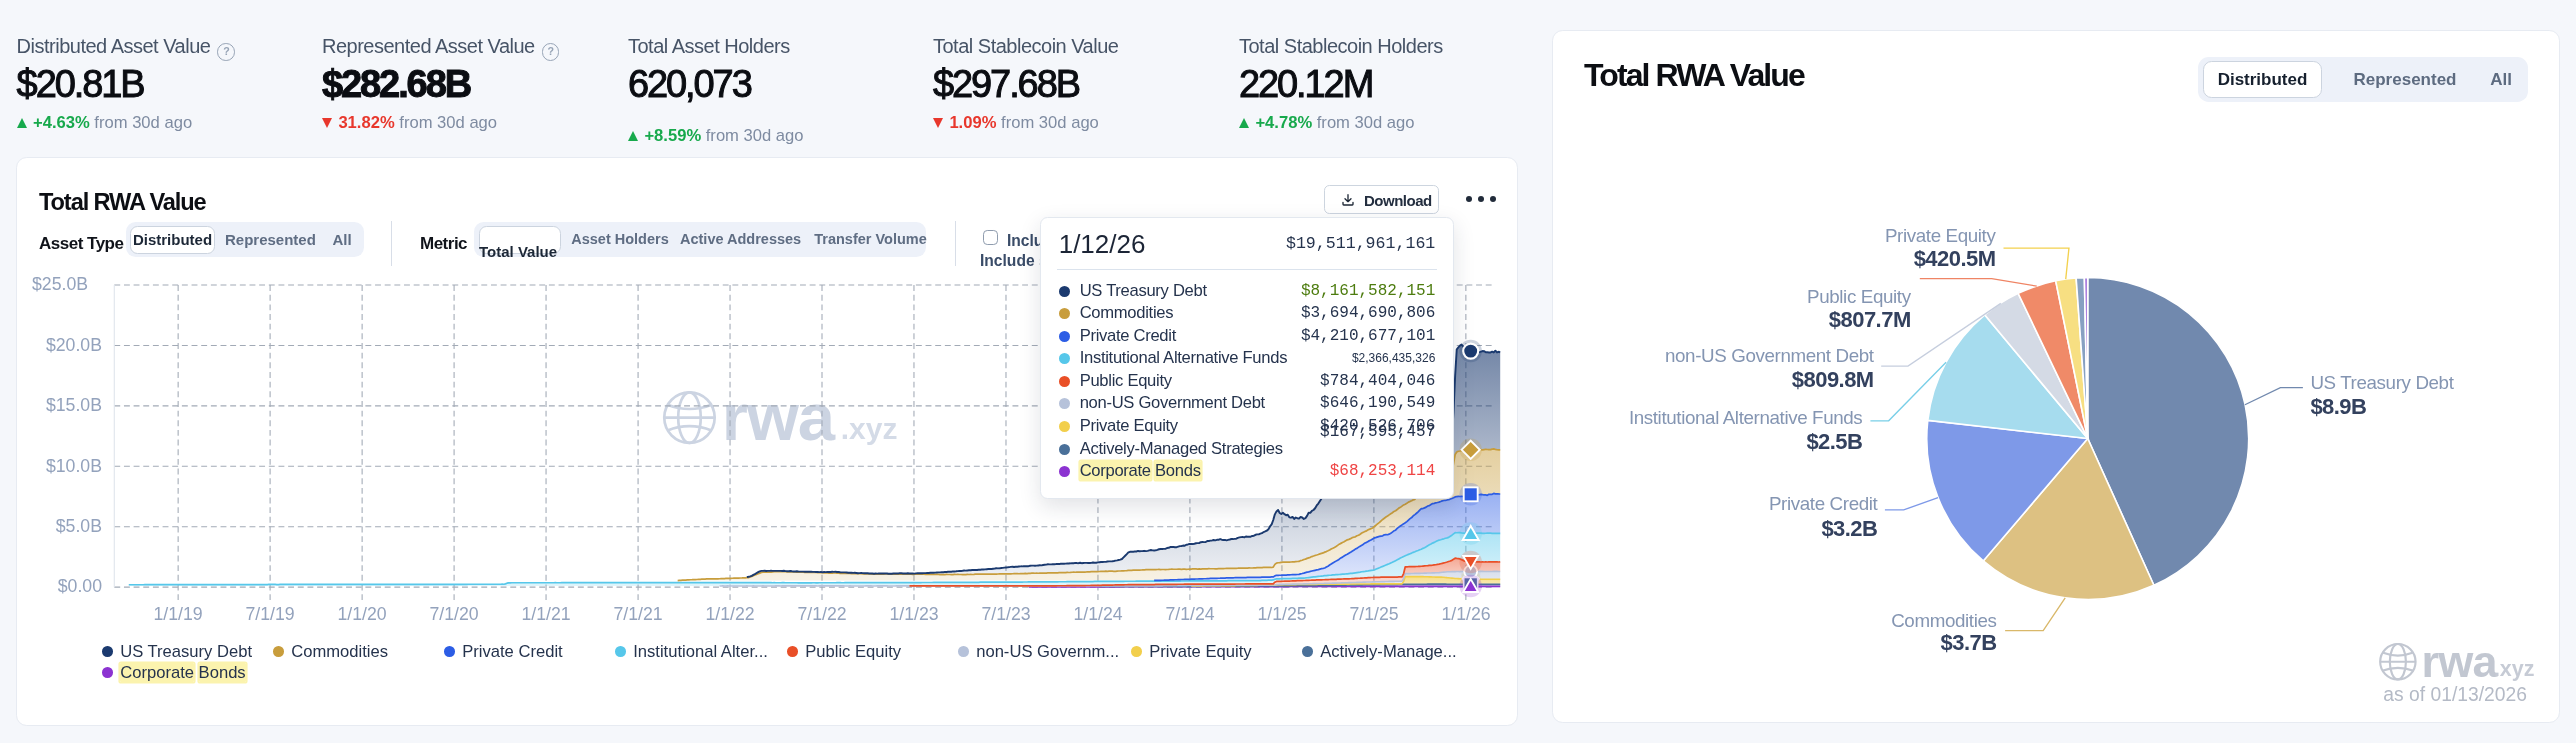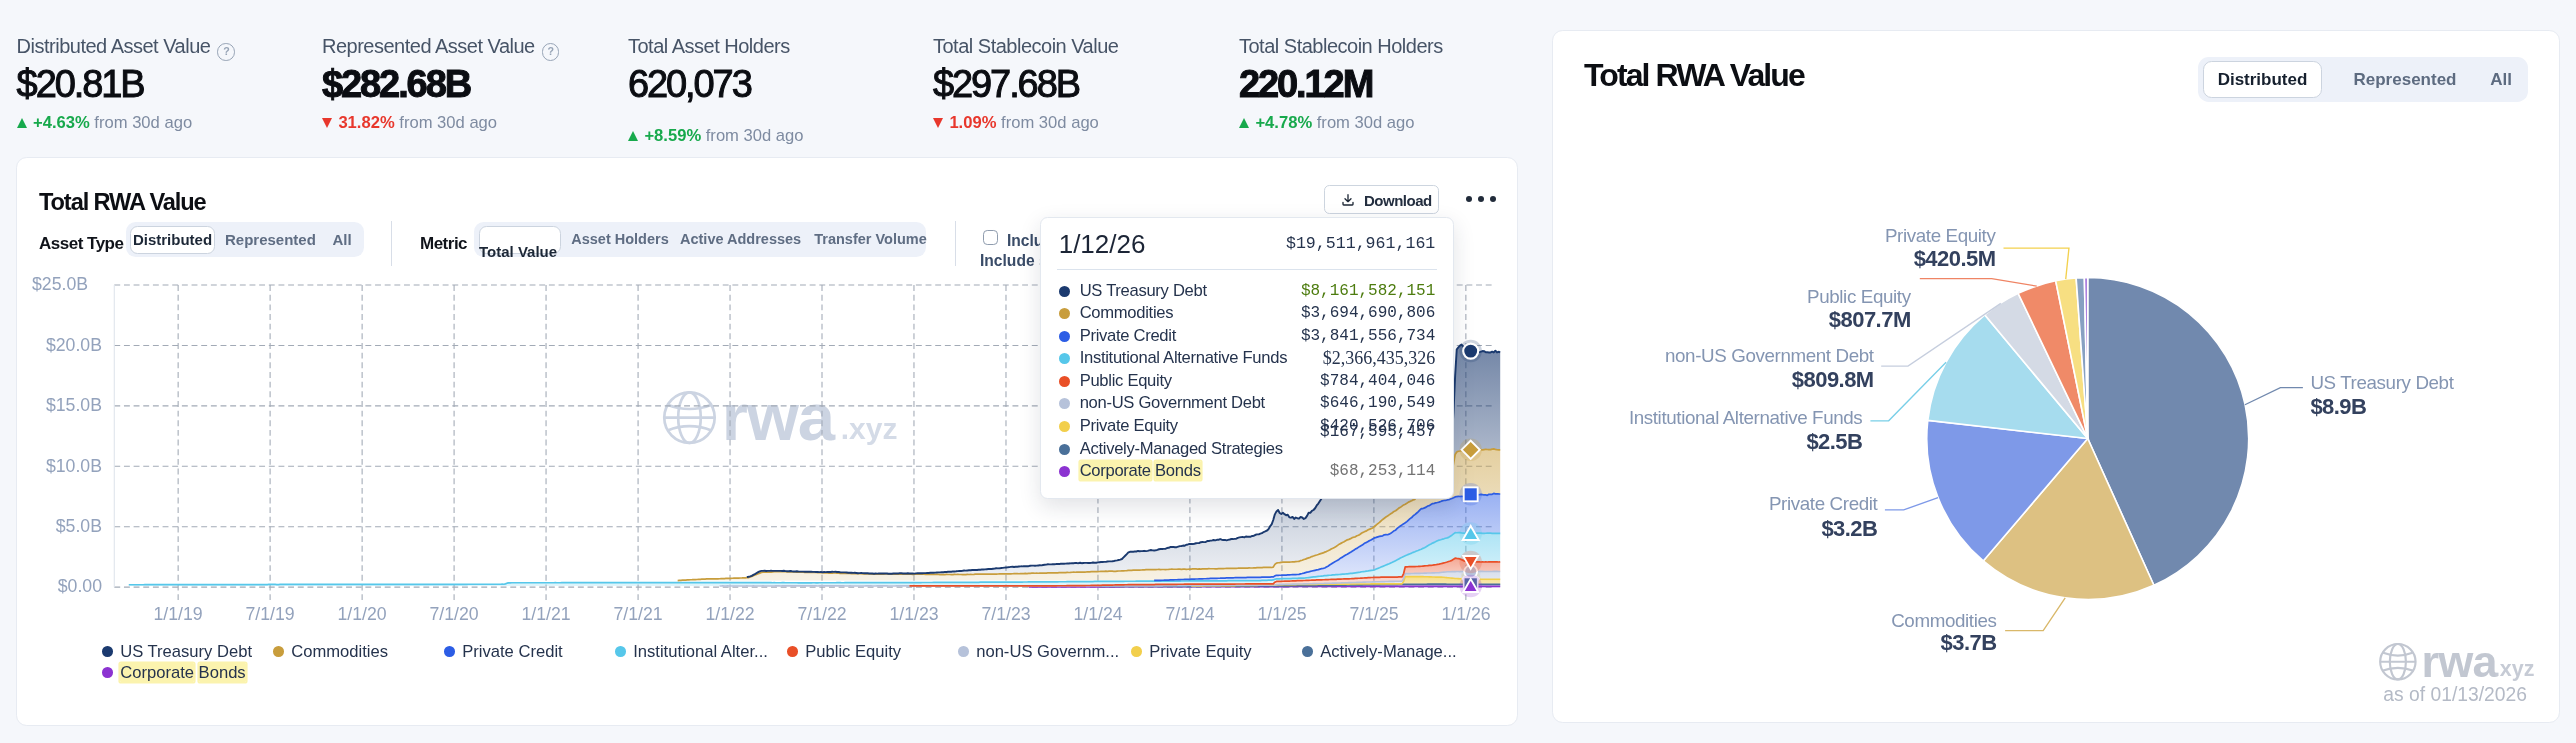--- a/index.html
+++ b/index.html
@@ -21,21 +21,21 @@
 <div style="position:absolute;left:0;top:28px;font-size:38px;font-weight:400;-webkit-text-stroke:1px #0b0d12;color:#0b0d12;letter-spacing:-2.1px;line-height:43px">620,073</div>
 <div style="position:absolute;left:0;top:90px;font-size:16.6px;line-height:21.5px;white-space:nowrap"><span style="display:inline-block;width:0;height:0;border-left:5.9px solid transparent;border-right:5.9px solid transparent;border-bottom:10.2px solid #17a94c;margin-right:6.4px"></span><span style="color:#17a94c;font-weight:700">+8.59%</span><span style="color:#7e8ba1"> from 30d ago</span></div>
 </div>
 <div style="position:absolute;left:933px;top:35px;width:300px">
 <div style="font-size:20px;letter-spacing:-0.5px;color:#475467;line-height:22.5px;white-space:nowrap">Total Stablecoin Value</div>
 <div style="position:absolute;left:0;top:28px;font-size:38px;font-weight:400;-webkit-text-stroke:1px #0b0d12;color:#0b0d12;letter-spacing:-2.1px;line-height:43px">$297.68B</div>
 <div style="position:absolute;left:0;top:77px;font-size:16.6px;line-height:21.5px;white-space:nowrap"><span style="display:inline-block;width:0;height:0;border-left:5.9px solid transparent;border-right:5.9px solid transparent;border-top:10.2px solid #e8372c;margin-right:6.4px"></span><span style="color:#e8372c;font-weight:700">1.09%</span><span style="color:#7e8ba1"> from 30d ago</span></div>
 </div>
 <div style="position:absolute;left:1239px;top:35px;width:300px">
 <div style="font-size:20px;letter-spacing:-0.5px;color:#475467;line-height:22.5px;white-space:nowrap">Total Stablecoin Holders</div>
-<div style="position:absolute;left:0;top:28px;font-size:38px;font-weight:700;-webkit-text-stroke:1px #0b0d12;color:#0b0d12;letter-spacing:-2.1px;line-height:43px">220.12M</div>
+<div style="position:absolute;left:0;top:28px;font-size:38px;font-weight:400;-webkit-text-stroke:1px #0b0d12;color:#0b0d12;letter-spacing:-2.1px;line-height:43px">220.12M</div>
 <div style="position:absolute;left:0;top:77px;font-size:16.6px;line-height:21.5px;white-space:nowrap"><span style="display:inline-block;width:0;height:0;border-left:5.9px solid transparent;border-right:5.9px solid transparent;border-bottom:10.2px solid #17a94c;margin-right:6.4px"></span><span style="color:#17a94c;font-weight:700">+4.78%</span><span style="color:#7e8ba1"> from 30d ago</span></div>
 </div>
 
 <div style="position:absolute;left:39px;top:189px;font-size:23.6px;font-weight:700;letter-spacing:-1.1px;color:#0c0e13">Total RWA Value</div>
 <div style="position:absolute;left:39px;top:234px;font-size:17px;letter-spacing:-0.5px;font-weight:700;color:#10131a">Asset Type</div>
 <div style="position:absolute;left:126px;top:222px;width:238px;height:35px;background:#edf1f9;border-radius:9.7px"></div>
 <div style="position:absolute;left:130px;top:226px;width:85px;height:28px;background:#fff;border:1.1px solid #ccd4df;border-radius:7.5px;box-sizing:border-box"></div>
 <div style="position:absolute;left:130px;top:226px;width:85px;height:28px;font-size:15px;font-weight:700;color:#1c2736;text-align:center;line-height:28px;white-space:nowrap">Distributed</div>
 <div style="position:absolute;left:225px;top:222px;width:89px;height:35px;font-size:15px;font-weight:700;color:#5f6d83;text-align:center;line-height:35px;white-space:nowrap">Represented</div>
 <div style="position:absolute;left:322px;top:222px;width:40px;height:35px;font-size:15px;font-weight:700;color:#5f6d83;text-align:center;line-height:35px;white-space:nowrap">All</div>
@@ -202,33 +202,33 @@
 <div style="position:absolute;left:102px;top:663px;font-size:16.6px;color:#25334d;white-space:nowrap"><span style="display:inline-block;width:10.7px;height:10.7px;border-radius:50%;background:#8c33d1;margin-right:7.5px"></span><span style="background:#fbf3ae;box-shadow:0 0 0 1.6px #fbf3ae;border-radius:1.1px">Corporate</span> <span style="background:#fbf3ae;box-shadow:0 0 0 1.6px #fbf3ae;border-radius:1.1px">Bonds</span></div>
 <div style="position:absolute;left:1040px;top:217px;width:414px;height:282px;background:#fff;border:1.1px solid #e3e8ef;border-radius:7.5px;box-shadow:0 7.5px 21.5px rgba(30,41,59,0.13);box-sizing:border-box">
 <div style="position:absolute;left:17.7px;top:10.7px;font-size:26px;color:#1c2536">1/12/26</div>
 <div style="position:absolute;right:17.7px;top:16px;font-family:'Liberation Mono',monospace;font-size:16.6px;color:#25334d">$19,511,961,161</div>
 <div style="position:absolute;left:16px;top:51px;width:380px;height:1.1px;background:#dbe3ed"></div>
 <div style="position:absolute;left:17.7px;top:63px;height:20.4px;line-height:20.4px;white-space:nowrap;font-size:16.6px;letter-spacing:-0.3px;color:#25334d"><span style="display:inline-block;width:11.3px;height:11.3px;border-radius:50%;background:#1b3a6f;margin-right:9.7px;vertical-align:-1.1px"></span>US Treasury Debt</div>
     <div style="position:absolute;right:17.7px;top:63px;height:20.4px;line-height:20.4px;font-family:'Liberation Mono',monospace;font-size:16px;color:#4d7c0f">$8,161,582,151</div>
     <div style="position:absolute;left:17.7px;top:85px;height:20.4px;line-height:20.4px;white-space:nowrap;font-size:16.6px;letter-spacing:-0.3px;color:#25334d"><span style="display:inline-block;width:11.3px;height:11.3px;border-radius:50%;background:#c89d3c;margin-right:9.7px;vertical-align:-1.1px"></span>Commodities</div>
     <div style="position:absolute;right:17.7px;top:85px;height:20.4px;line-height:20.4px;font-family:'Liberation Mono',monospace;font-size:16px;color:#25334d">$3,694,690,806</div>
     <div style="position:absolute;left:17.7px;top:108px;height:20.4px;line-height:20.4px;white-space:nowrap;font-size:16.6px;letter-spacing:-0.3px;color:#25334d"><span style="display:inline-block;width:11.3px;height:11.3px;border-radius:50%;background:#2c5de5;margin-right:9.7px;vertical-align:-1.1px"></span>Private Credit</div>
-    <div style="position:absolute;right:17.7px;top:108px;height:20.4px;line-height:20.4px;font-family:'Liberation Mono',monospace;font-size:16px;color:#25334d">$3,841,556,734</div>
+    <div style="position:absolute;right:17.7px;top:108px;height:20.4px;line-height:20.4px;font-family:'Liberation Mono',monospace;font-size:16px;color:#25334d">$4,210,677,101</div>
     <div style="position:absolute;left:17.7px;top:130px;height:20.4px;line-height:20.4px;white-space:nowrap;font-size:16.6px;letter-spacing:-0.3px;color:#25334d"><span style="display:inline-block;width:11.3px;height:11.3px;border-radius:50%;background:#56c7ea;margin-right:9.7px;vertical-align:-1.1px"></span>Institutional Alternative Funds</div>
-    <div style="position:absolute;right:17.7px;top:130px;height:20.4px;line-height:20.4px;font-family:Liberation Serif, serif;font-size:18px;color:#25334d">$2,366,435,326</div>
+    <div style="position:absolute;right:17.7px;top:130px;height:20.4px;line-height:20.4px;font-family:Liberation Sans, sans-serif;font-size:12px;color:#25334d">$2,366,435,326</div>
     <div style="position:absolute;left:17.7px;top:153px;height:20.4px;line-height:20.4px;white-space:nowrap;font-size:16.6px;letter-spacing:-0.3px;color:#25334d"><span style="display:inline-block;width:11.3px;height:11.3px;border-radius:50%;background:#e94f27;margin-right:9.7px;vertical-align:-1.1px"></span>Public Equity</div>
     <div style="position:absolute;right:17.7px;top:153px;height:20.4px;line-height:20.4px;font-family:'Liberation Mono',monospace;font-size:16px;color:#25334d">$784,404,046</div>
     <div style="position:absolute;left:17.7px;top:175px;height:20.4px;line-height:20.4px;white-space:nowrap;font-size:16.6px;letter-spacing:-0.3px;color:#25334d"><span style="display:inline-block;width:11.3px;height:11.3px;border-radius:50%;background:#b6c2da;margin-right:9.7px;vertical-align:-1.1px"></span>non-US Government Debt</div>
     <div style="position:absolute;right:17.7px;top:175px;height:20.4px;line-height:20.4px;font-family:'Liberation Mono',monospace;font-size:16px;color:#25334d">$646,190,549</div>
     <div style="position:absolute;left:17.7px;top:198px;height:20.4px;line-height:20.4px;white-space:nowrap;font-size:16.6px;letter-spacing:-0.3px;color:#25334d"><span style="display:inline-block;width:11.3px;height:11.3px;border-radius:50%;background:#f2cf4c;margin-right:9.7px;vertical-align:-1.1px"></span>Private Equity</div>
     <div style="position:absolute;right:17.7px;top:198px;height:20.4px;line-height:20.4px;font-family:'Liberation Mono',monospace;font-size:16px;color:#25334d">$420,526,706</div>
     <div style="position:absolute;left:17.7px;top:221px;height:20.4px;line-height:20.4px;white-space:nowrap;font-size:16.6px;letter-spacing:-0.3px;color:#25334d"><span style="display:inline-block;width:11.3px;height:11.3px;border-radius:50%;background:#4a7099;margin-right:9.7px;vertical-align:-1.1px"></span>Actively-Managed Strategies</div>
     <div style="position:absolute;right:17.7px;top:204px;height:20.4px;line-height:20.4px;font-family:'Liberation Mono',monospace;font-size:16px;color:#25334d">$167,595,457</div>
     <div style="position:absolute;left:17.7px;top:243px;height:20.4px;line-height:20.4px;white-space:nowrap;font-size:16.6px;letter-spacing:-0.3px;color:#25334d"><span style="display:inline-block;width:11.3px;height:11.3px;border-radius:50%;background:#8c33d1;margin-right:9.7px;vertical-align:-1.1px"></span><span style="background:#fbf3ae;box-shadow:0 0 0 1.6px #fbf3ae;border-radius:1.1px">Corporate</span> <span style="background:#fbf3ae;box-shadow:0 0 0 1.6px #fbf3ae;border-radius:1.1px">Bonds</span></div>
-    <div style="position:absolute;right:17.7px;top:243px;height:20.4px;line-height:20.4px;font-family:'Liberation Mono',monospace;font-size:16px;color:#737373">$68,253,114</div>
+    <div style="position:absolute;right:17.7px;top:243px;height:20.4px;line-height:20.4px;font-family:'Liberation Mono',monospace;font-size:16px;color:#ef4444">$68,253,114</div>
 </div>
 
 <div style="position:absolute;left:1584px;top:57px;font-size:32px;font-weight:700;letter-spacing:-1.9px;color:#0c0e13">Total RWA Value</div>
 <div style="position:absolute;left:2198px;top:57px;width:330px;height:45px;background:#edf1f9;border-radius:10.7px"></div>
 <div style="position:absolute;left:2203px;top:61px;width:119px;height:37px;background:#fff;border:1.1px solid #ccd4df;border-radius:8.6px;box-sizing:border-box;font-size:17px;font-weight:700;color:#16202e;text-align:center;line-height:35px">Distributed</div>
 <div style="position:absolute;left:2335px;top:57px;width:140px;height:45px;font-size:17px;font-weight:700;color:#5d6b80;text-align:center;line-height:45px">Represented</div>
 <div style="position:absolute;left:2477px;top:57px;width:48px;height:45px;font-size:17px;font-weight:700;color:#5d6b80;text-align:center;line-height:45px">All</div>
 <div style="position:absolute;left:2366px;top:684px;width:161px;text-align:right;font-size:19.3px;color:#b4bac6">as of 01/13/2026</div>
 
 <svg width="2576" height="744" viewBox="0 0 4801 1386" style="position:absolute;left:0;top:0">

